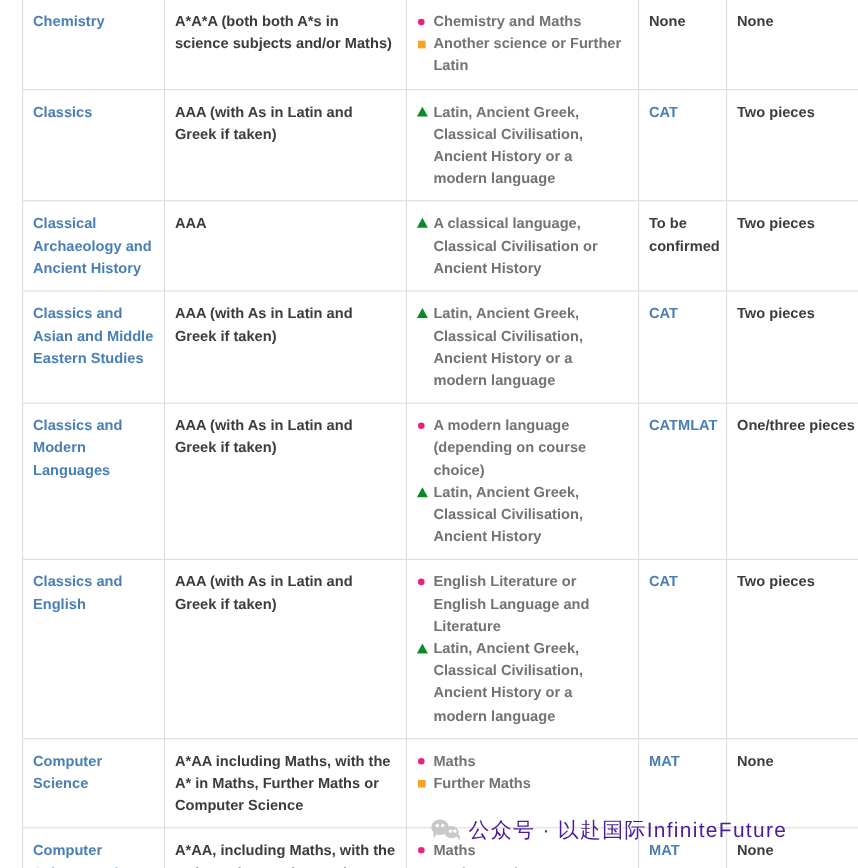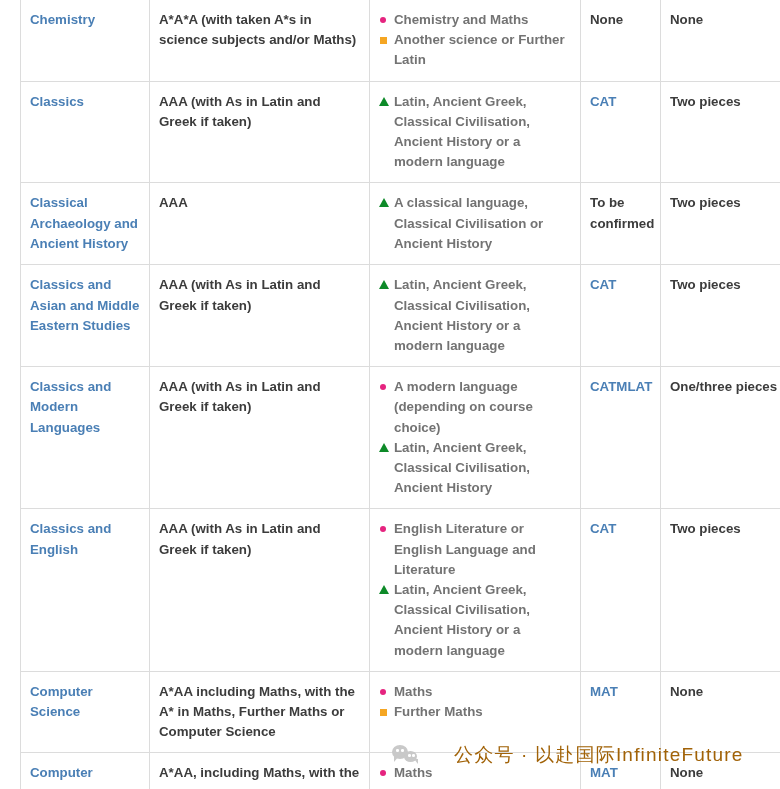--- a/index.html
+++ b/index.html
@@ -125,25 +125,24 @@
     left: 392px;
     top: 742px;
     display: flex;
     align-items: center;
     gap: 8px;
     pointer-events: none;
     z-index: 50;
   }
   .watermark .wm-text {
     font-size: 19px;
-    color: #a16207;
+    color: #4c1d95;
     letter-spacing: 1.2px;
     white-space: nowrap;
     font-family: "Liberation Sans", sans-serif;
-    margin-left: 28px;
   }
   .wechat-logo {
     width: 26px;
     height: 22px;
     position: relative;
     flex: 0 0 auto;
   }
   .wechat-logo .bubble-a,
   .wechat-logo .bubble-b {
     position: absolute;
@@ -187,21 +186,21 @@
     <colgroup>
       <col class="c-course">
       <col class="c-grades">
       <col class="c-subjects">
       <col class="c-test">
       <col class="c-written">
     </colgroup>
     <tbody id="table-body">
         <tr class="first-row">
           <td class="course-cell"><a class="course-link" href="#">Chemistry</a></td>
-          <td class="grades-cell">A*A*A (with taken A*s in science subjects and/or Maths)</td>
+          <td class="grades-cell">A*A*A (both both A*s in science subjects and/or Maths)</td>
           <td class="subj-cell">
             <ul class="subj-list">
               <li><span class="marker m-circle">
                   <i></i>
                 </span><span>Chemistry and Maths</span></li>
               <li><span class="marker m-square">
                   <i></i>
                 </span><span>Another science or Further Latin</span></li>
             </ul>
           </td>

